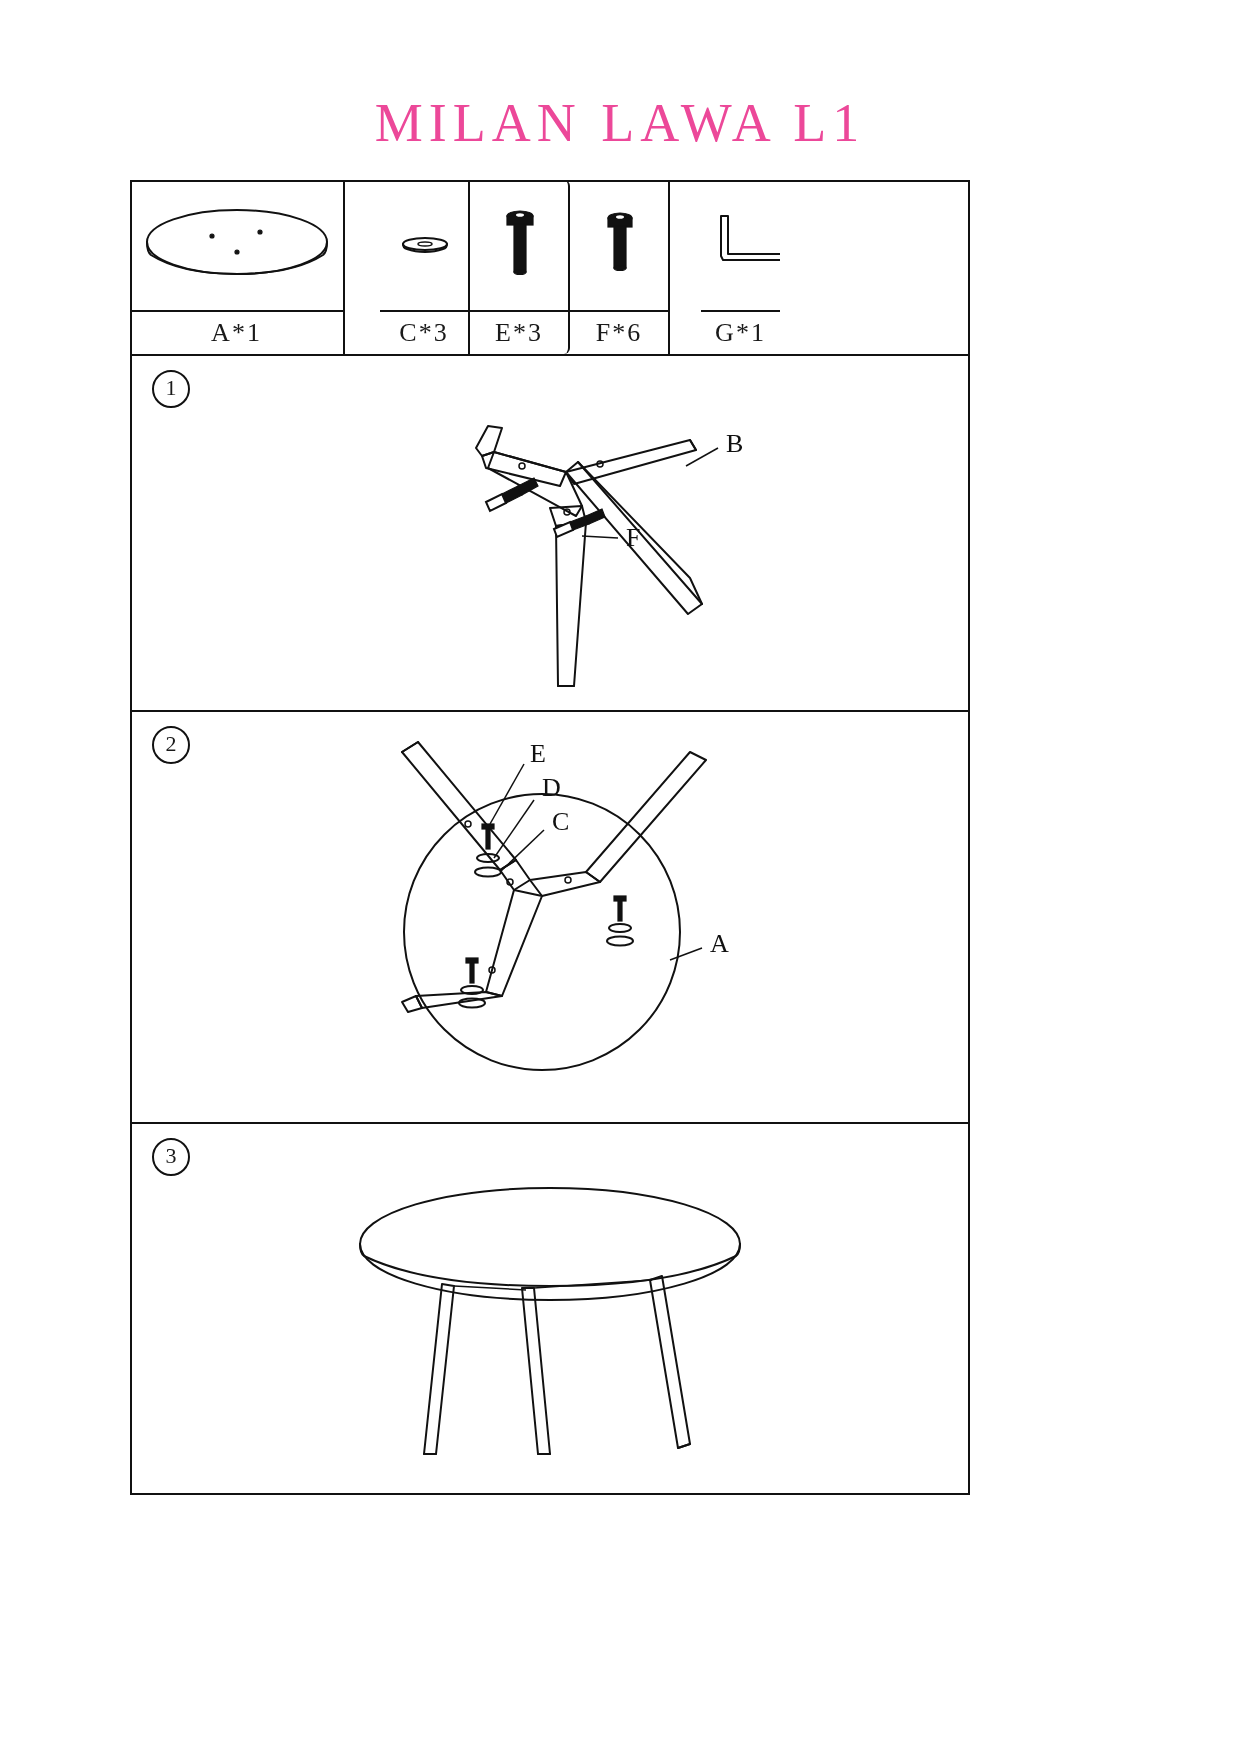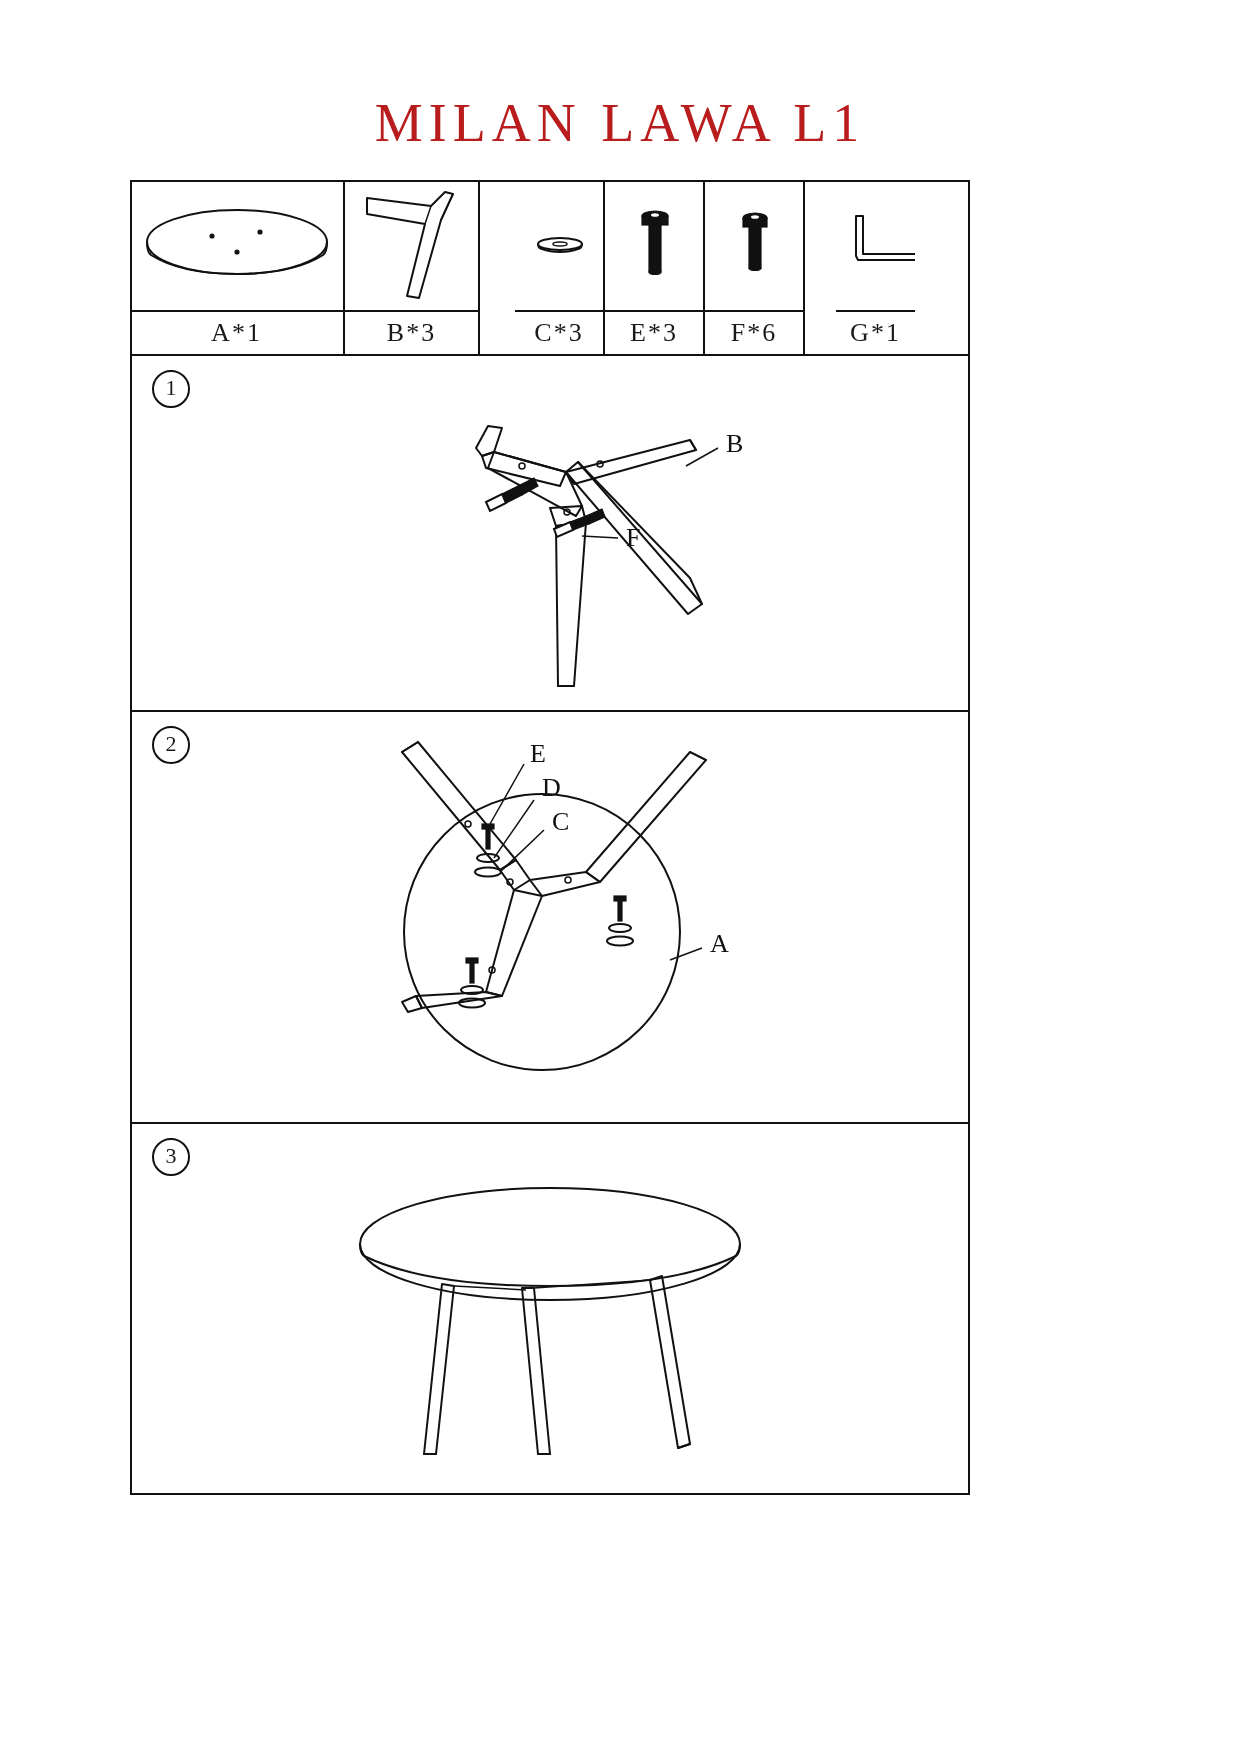--- a/index.html
+++ b/index.html
@@ -24,21 +24,21 @@
   
   .title {
     position: absolute;
     left: 0;
     top: 92px;
     width: 1240px;
     text-align: center;
     font-size: 54px;
     letter-spacing: 6px;
     font-family: "Liberation Serif", serif;
-    color: #b91c1c;
+    color: #ec4899;
   }
   
   .frame {
     position: absolute;
     left: 130px;
     top: 180px;
     width: 840px;
     height: 1315px;
     border: 2px solid #111;
     box-sizing: border-box;
@@ -74,21 +74,21 @@
     font-size: 26px;
     border-top: 2px solid #111;
     letter-spacing: 2px;
     font-family: "Liberation Serif", serif;
   }
   
   .pc-a { width: 215px; }
   .pc-b { width: 135px; }
   .pc-c { width: 90px; margin-left: 35px; }
   .pc-d { width: 90px; }
-  .pc-e { width: 100px; }
+  .pc-e { width: 100px; border-radius: 6px; }
   .pc-f { width: 100px; }
   .pc-g { width: 110px; }
 
   
   .step {
     position: absolute;
     left: 130px;
     width: 840px;
     box-sizing: border-box;
     border-bottom: 2px solid #111;
@@ -144,33 +144,20 @@
             <path class="cal" d="M17 62 q0 10 4 13 q30 19 86 19 q56 0 86 -19 q4 -3 4 -13"></path>
             <circle class="solid" cx="82" cy="56" r="2"></circle>
             <circle class="solid" cx="130" cy="52" r="2"></circle>
             <circle class="solid" cx="107" cy="72" r="2"></circle>
           </g>
         </svg>
       </div>
       <div class="part-label">A*1</div>
     </div>
 
-    <div class="part-cell pc-b">
-      <div class="part-art">
-        <svg width="135" height="132" viewBox="0 0 135 132">
-          <g>
-            <path class="cal" d="M22 18 L86 26 L100 12 L108 14 L96 40 L74 118 L62 116 L80 44 L22 34 Z"></path>
-            <path class="cal-thin" d="M22 18 L22 34"></path>
-            <path class="cal-thin" d="M86 26 L80 44"></path>
-            <path class="cal-thin" d="M96 40 L108 14"></path>
-          </g>
-        </svg>
-      </div>
-      <div class="part-label">B*3</div>
-    </div>
 
     <div class="part-cell pc-c">
       <div class="part-art">
         <svg width="90" height="132" viewBox="0 0 90 132">
           <g>
             <ellipse class="cal" cx="45" cy="64" rx="22" ry="6"></ellipse>
             <ellipse class="cal-thin" cx="45" cy="64" rx="7" ry="2"></ellipse>
             <path class="cal" d="M23 64 q0 4 4 5 q8 3 18 3 q10 0 18 -3 q4 -1 4 -5"></path>
           </g>
         </svg>

